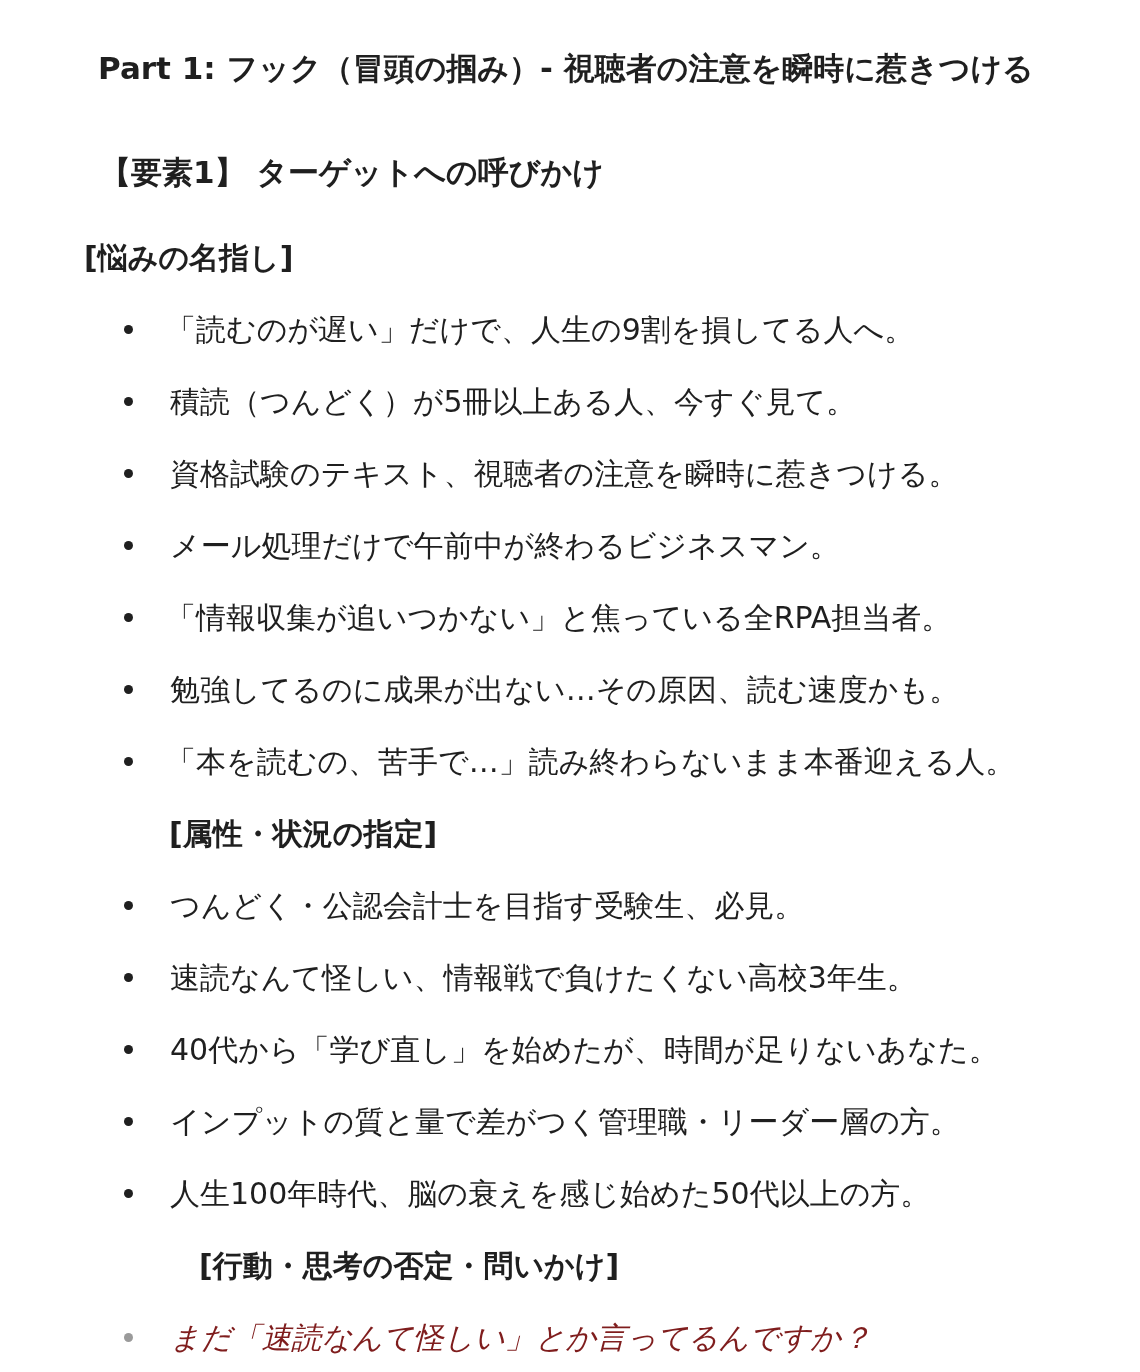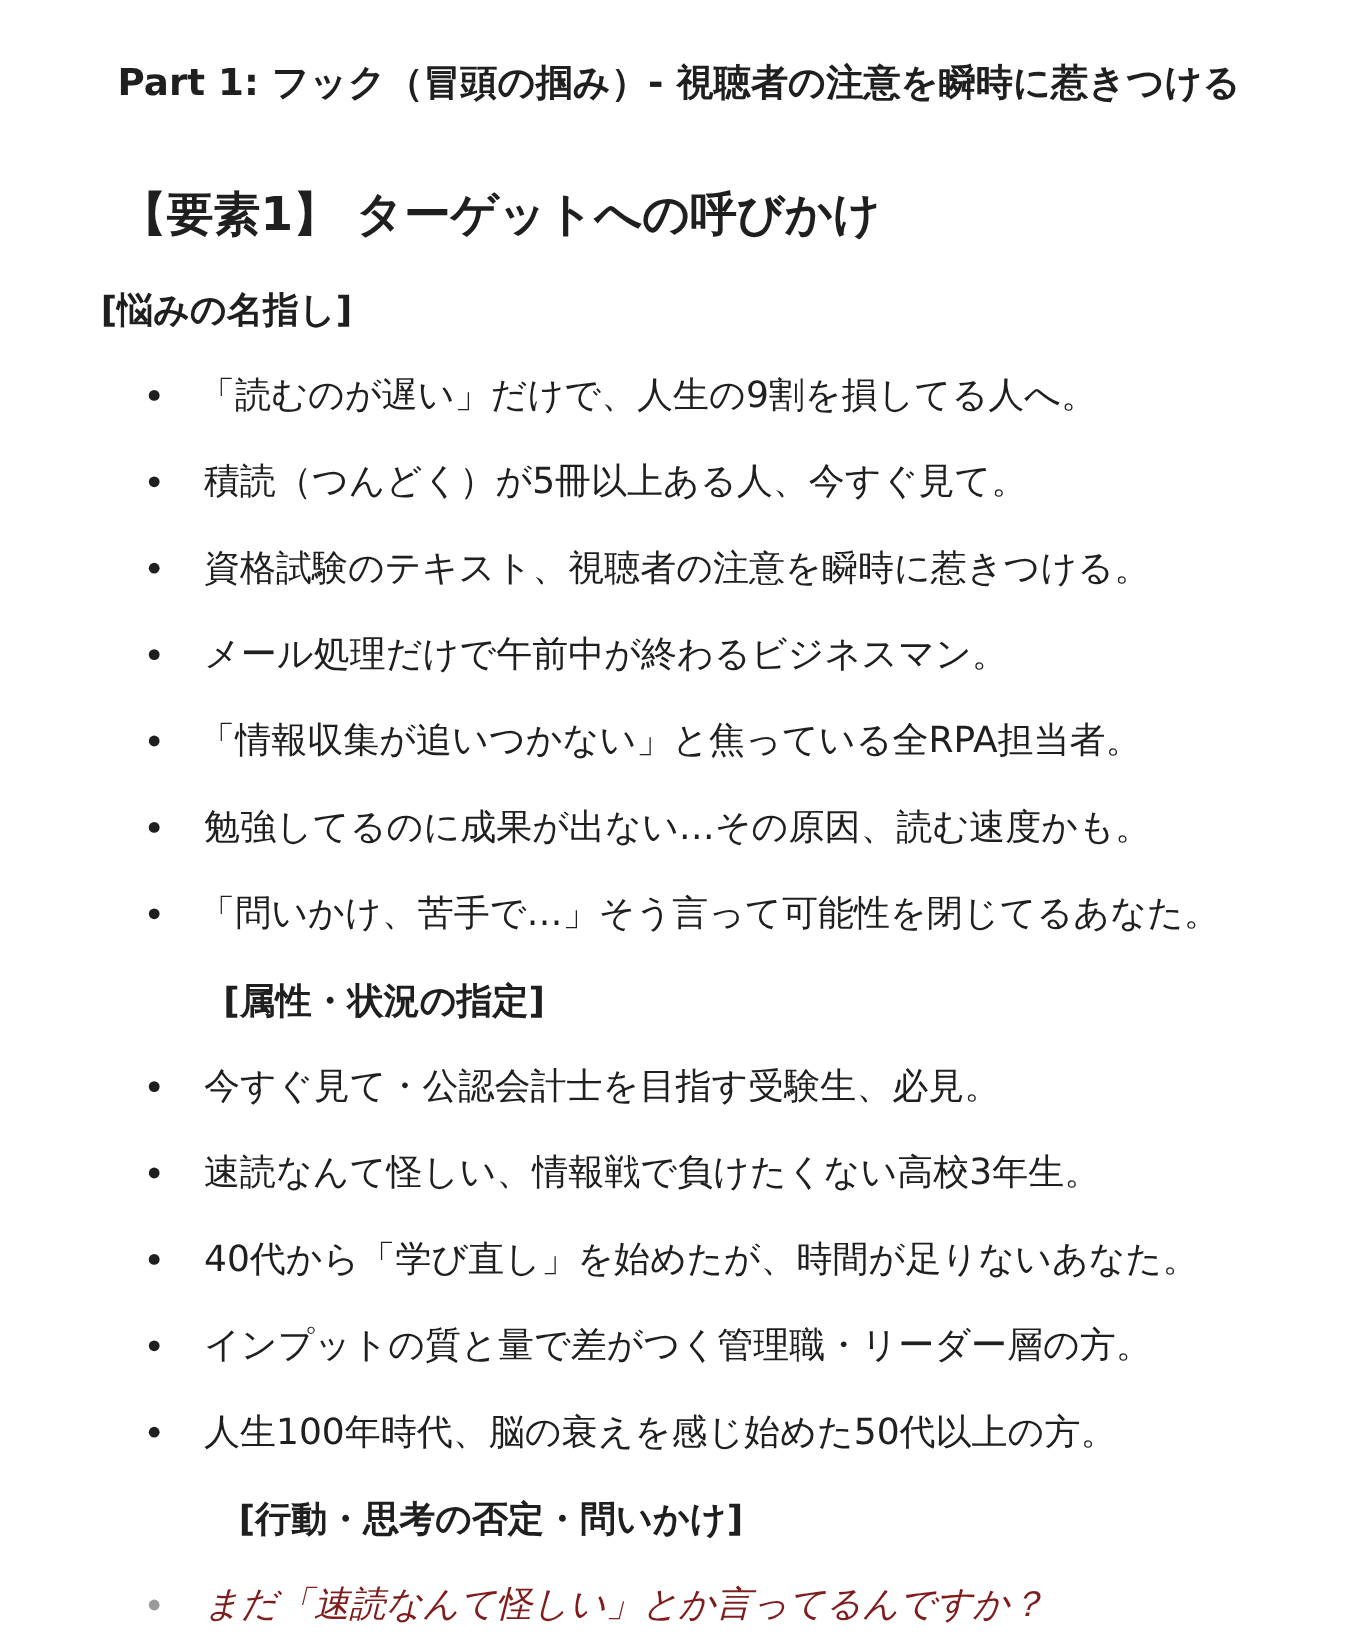--- a/index.html
+++ b/index.html
@@ -28,21 +28,21 @@
     font-size: 31px;
     font-weight: bold;
     letter-spacing: 0px;
     white-space: nowrap;
     color: #1f1f1f;
   }
   .element-title {
     position: absolute;
     left: 100px;
     top: 152px;
-    font-size: 39px;
+    font-size: 31px;
     font-weight: bold;
     white-space: nowrap;
     color: #1f1f1f;
   }
   .sub-heading {
     position: absolute;
     font-size: 30px;
     font-weight: bold;
     white-space: nowrap;
     color: #1f1f1f;
@@ -104,28 +104,28 @@
   <div class="list-item" style="top:598px;">
     <span class="bullet"></span>
     <span class="item-text quote-start">「情報収集が追いつかない」と焦っている全RPA担当者。</span>
   </div>
   <div class="list-item" style="top:670px;">
     <span class="bullet"></span>
     <span class="item-text">勉強してるのに成果が出ない…その原因、読む速度かも。</span>
   </div>
   <div class="list-item" style="top:742px;">
     <span class="bullet"></span>
-    <span class="item-text quote-start">「問いかけ、苦手で…」そう言って可能性を閉じてるあなた。</span>
+    <span class="item-text quote-start">「本を読むの、苦手で…」読み終わらないまま本番迎える人。</span>
   </div>
 
-  <div class="sub-heading" style="left:186px; top:814px;">[属性・状況の指定]</div>
+  <div class="sub-heading" style="left:169px; top:814px;">[属性・状況の指定]</div>
 
   <div class="list-item" style="top:886px;">
     <span class="bullet"></span>
-    <span class="item-text">今すぐ見て・公認会計士を目指す受験生、必見。</span>
+    <span class="item-text">つんどく・公認会計士を目指す受験生、必見。</span>
   </div>
   <div class="list-item" style="top:958px;">
     <span class="bullet"></span>
     <span class="item-text">速読なんて怪しい、情報戦で負けたくない高校3年生。</span>
   </div>
   <div class="list-item" style="top:1030px;">
     <span class="bullet"></span>
     <span class="item-text">40代から「学び直し」を始めたが、時間が足りないあなた。</span>
   </div>
   <div class="list-item" style="top:1102px;">

